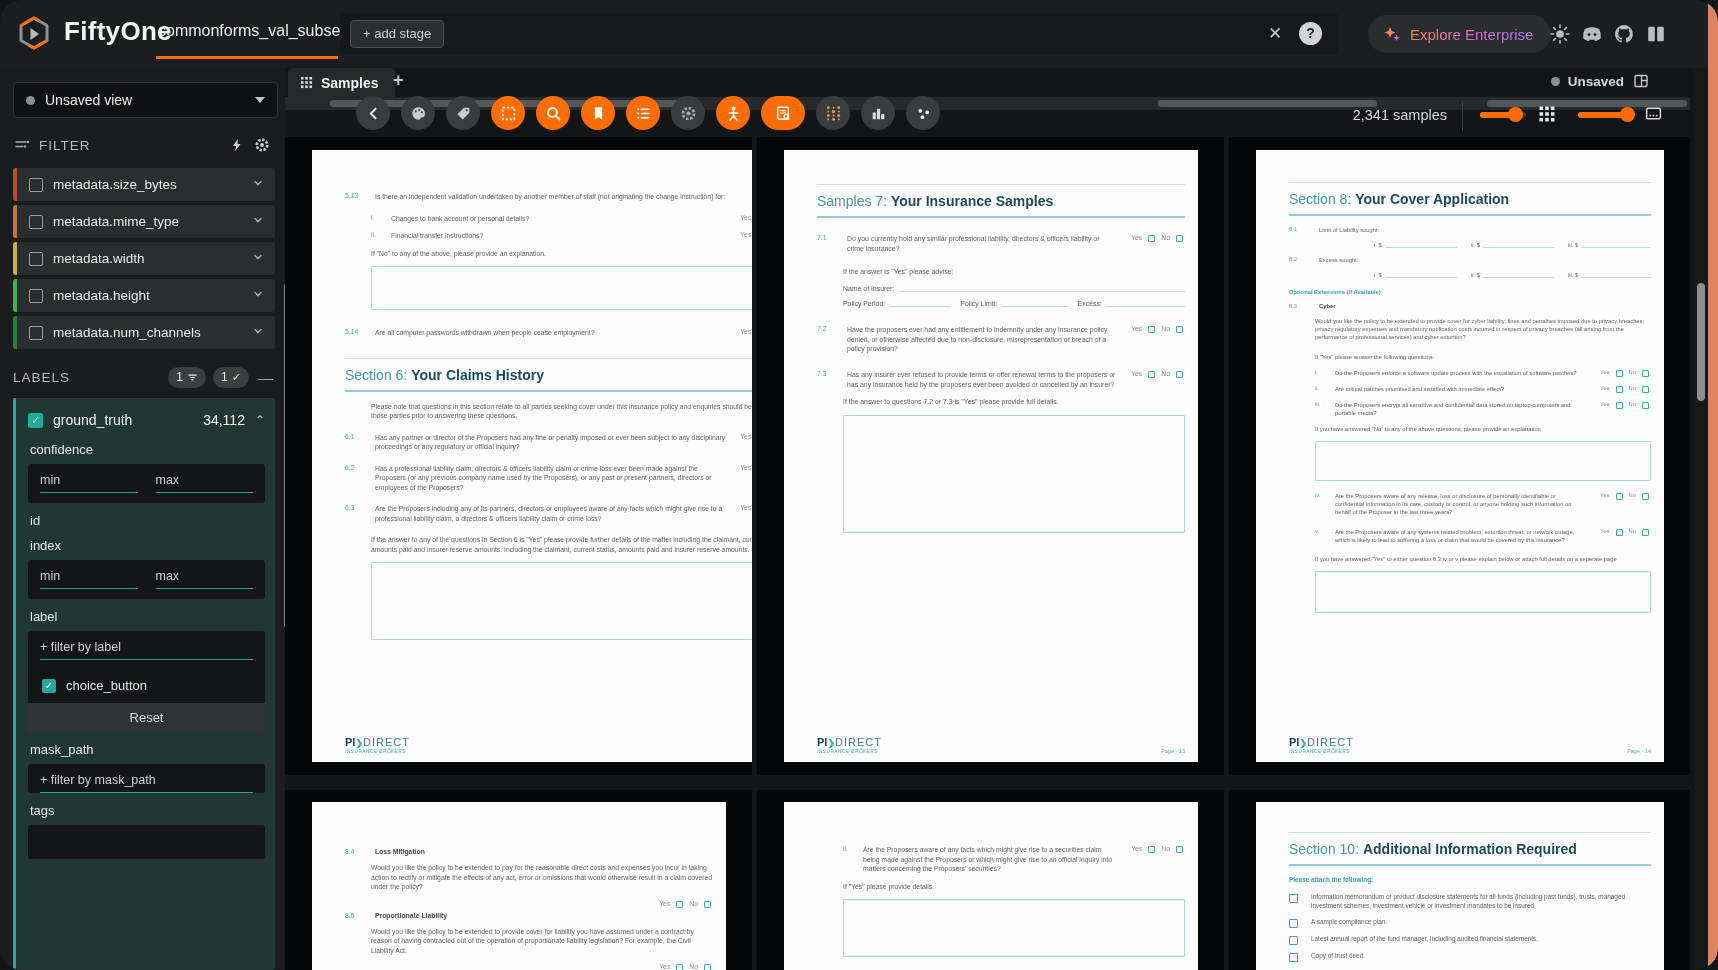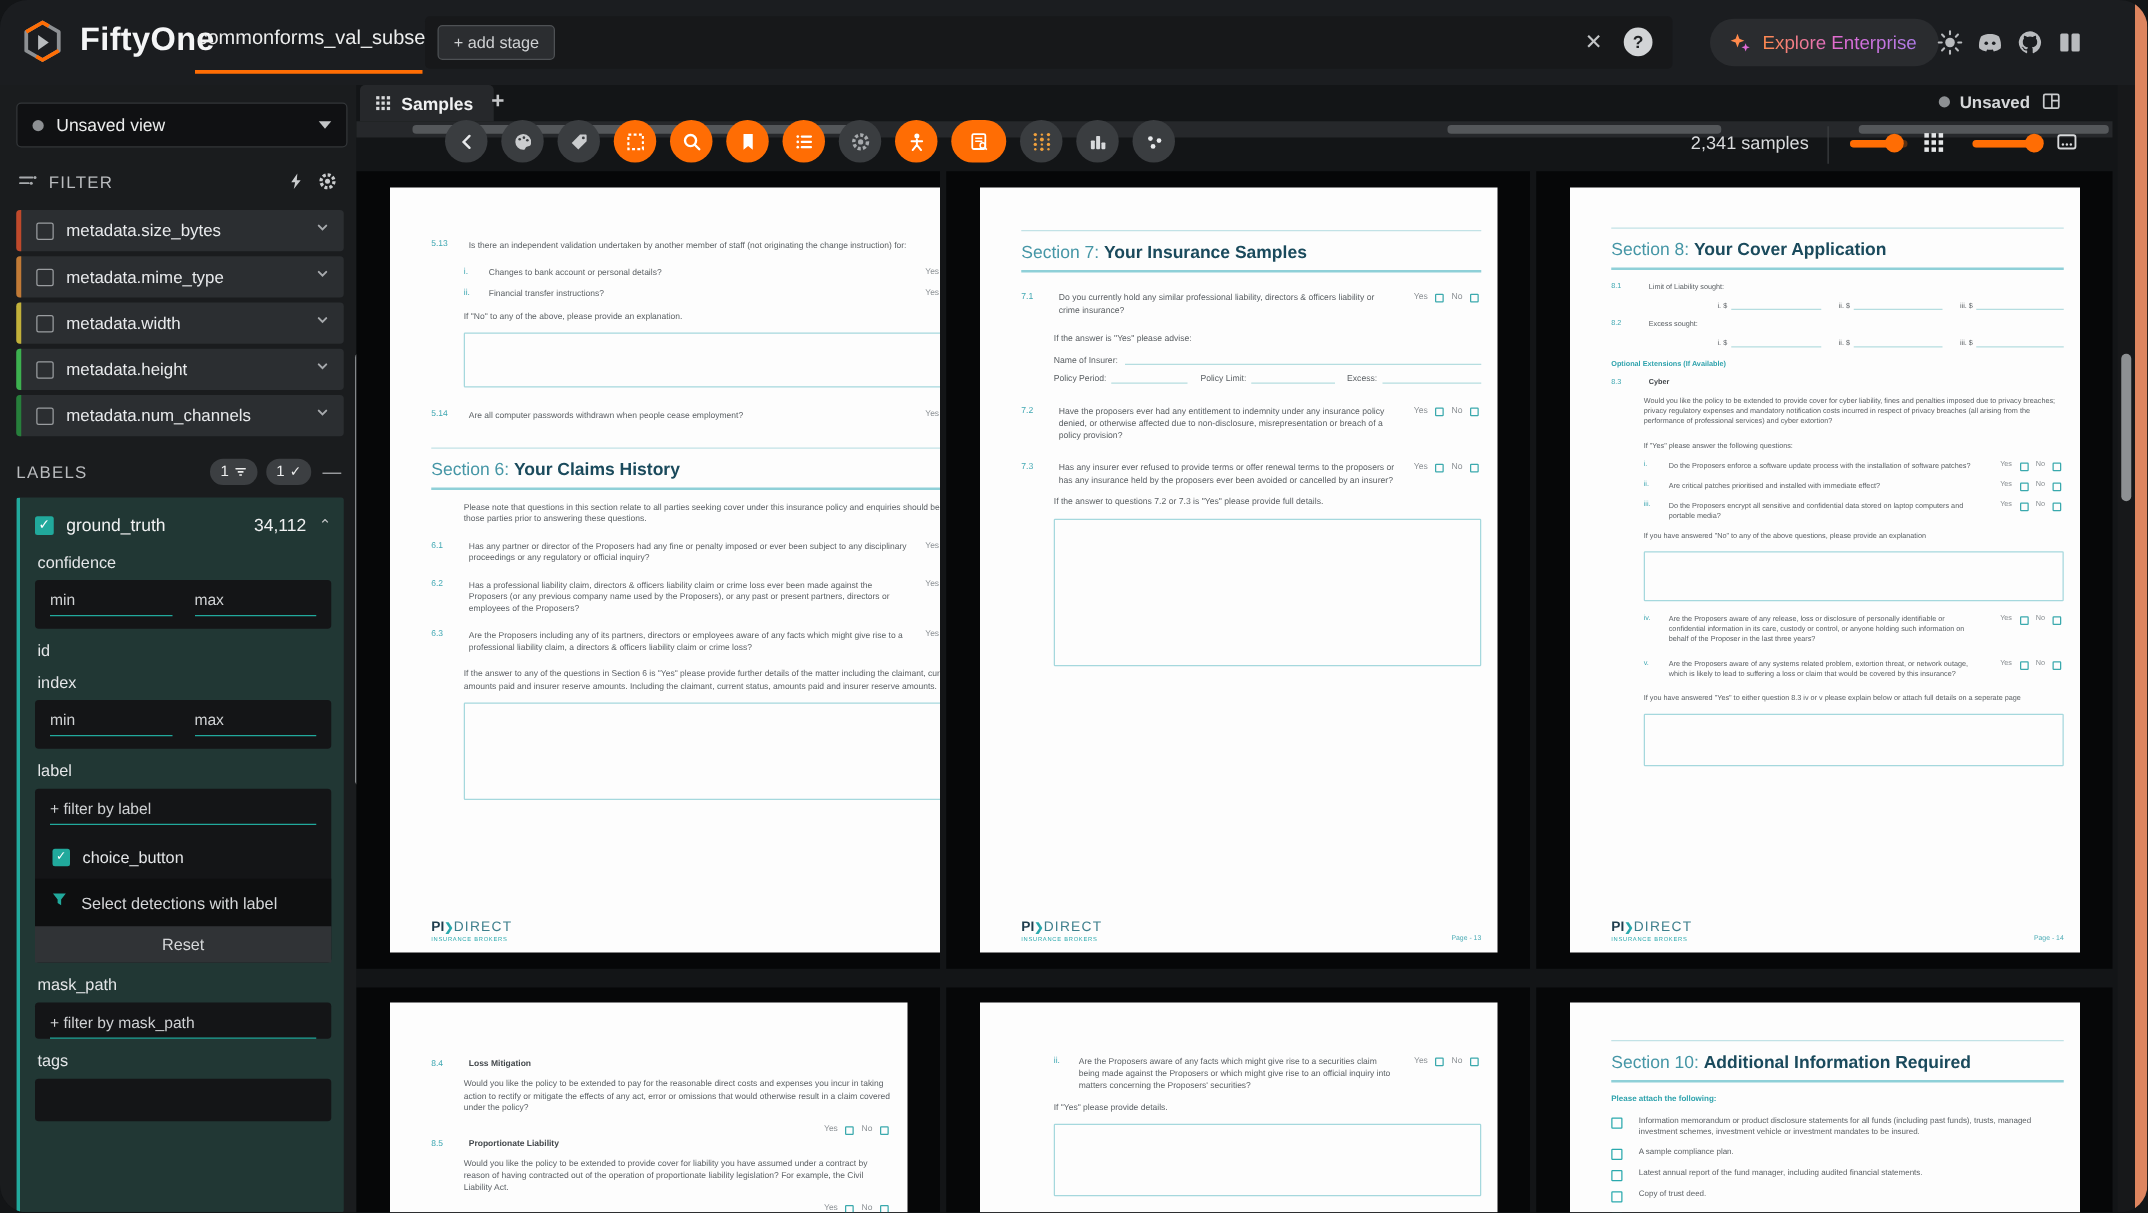--- a/index.html
+++ b/index.html
@@ -298,26 +298,20 @@
               <div class="gt-input">max</div>
             </div>
           </div>
           <div class="gt-sub-label">label</div>
           <div class="gt-box">
             <div class="gt-input">+ filter by label</div>
             <div class="gt-opt-row">
               <span class="gt-opt-check">✓</span>
               <span class="gt-opt-label">choice_button</span>
             </div>
-            <div class="gt-action-row">
-              <span><svg width="15" height="15" viewBox="0 0 16 16">
-                  <path d="M2.5 3h11L9.5 8v5L6.5 11V8z" fill="#21a99c"></path>
-                </svg></span>
-              <span class="gt-action-label">Select detections with label</span>
-            </div>
             <div class="gt-reset">Reset</div>
           </div>
           <div class="gt-sub-label">mask_path</div>
           <div class="gt-box">
             <div class="gt-input">+ filter by mask_path</div>
           </div>
           <div class="gt-sub-label">tags</div>
           <div class="gt-box" style="height: 34px;"></div>
         </div>
     </div>
@@ -387,21 +381,21 @@
             </div>
             <div class="page-label">Page - 12</div>
           </div>
         </div>
       </div>
       <div class="tile" style="left: 757px; top: 137px; width: 467px; height: 638px;">
         <div class="page" style="left: 27px; top: 13px; width: 414px; height: 612px; font-size: 6.9px;">
           <div class="page-inner" style="padding-top: 34px;">
             <div class="blk sec">
               <div class="sec-rt"></div>
-              <div class="sec-h"><span class="sec-l">Section 7: </span><span class="sec-t">Your Insurance Samples</span></div>
+              <div class="sec-h"><span class="sec-l">Samples 7: </span><span class="sec-t">Your Insurance Samples</span></div>
               <div class="sec-rb"></div>
             </div>
             <div style="height: 6px;"></div>
             <div class="blk q-row">
               <span class="q-num">7.1</span>
               <span class="q-text">Do you currently hold any similar professional liability, directors &amp; officers liability or crime insurance?</span>
               <span class="yn">Yes<span class="ynbox"></span>No<span class="ynbox"></span></span>
             </div>
             <div style="height: 6px;"></div>
             <div class="blk note">If the answer is "Yes" please advise:</div>

